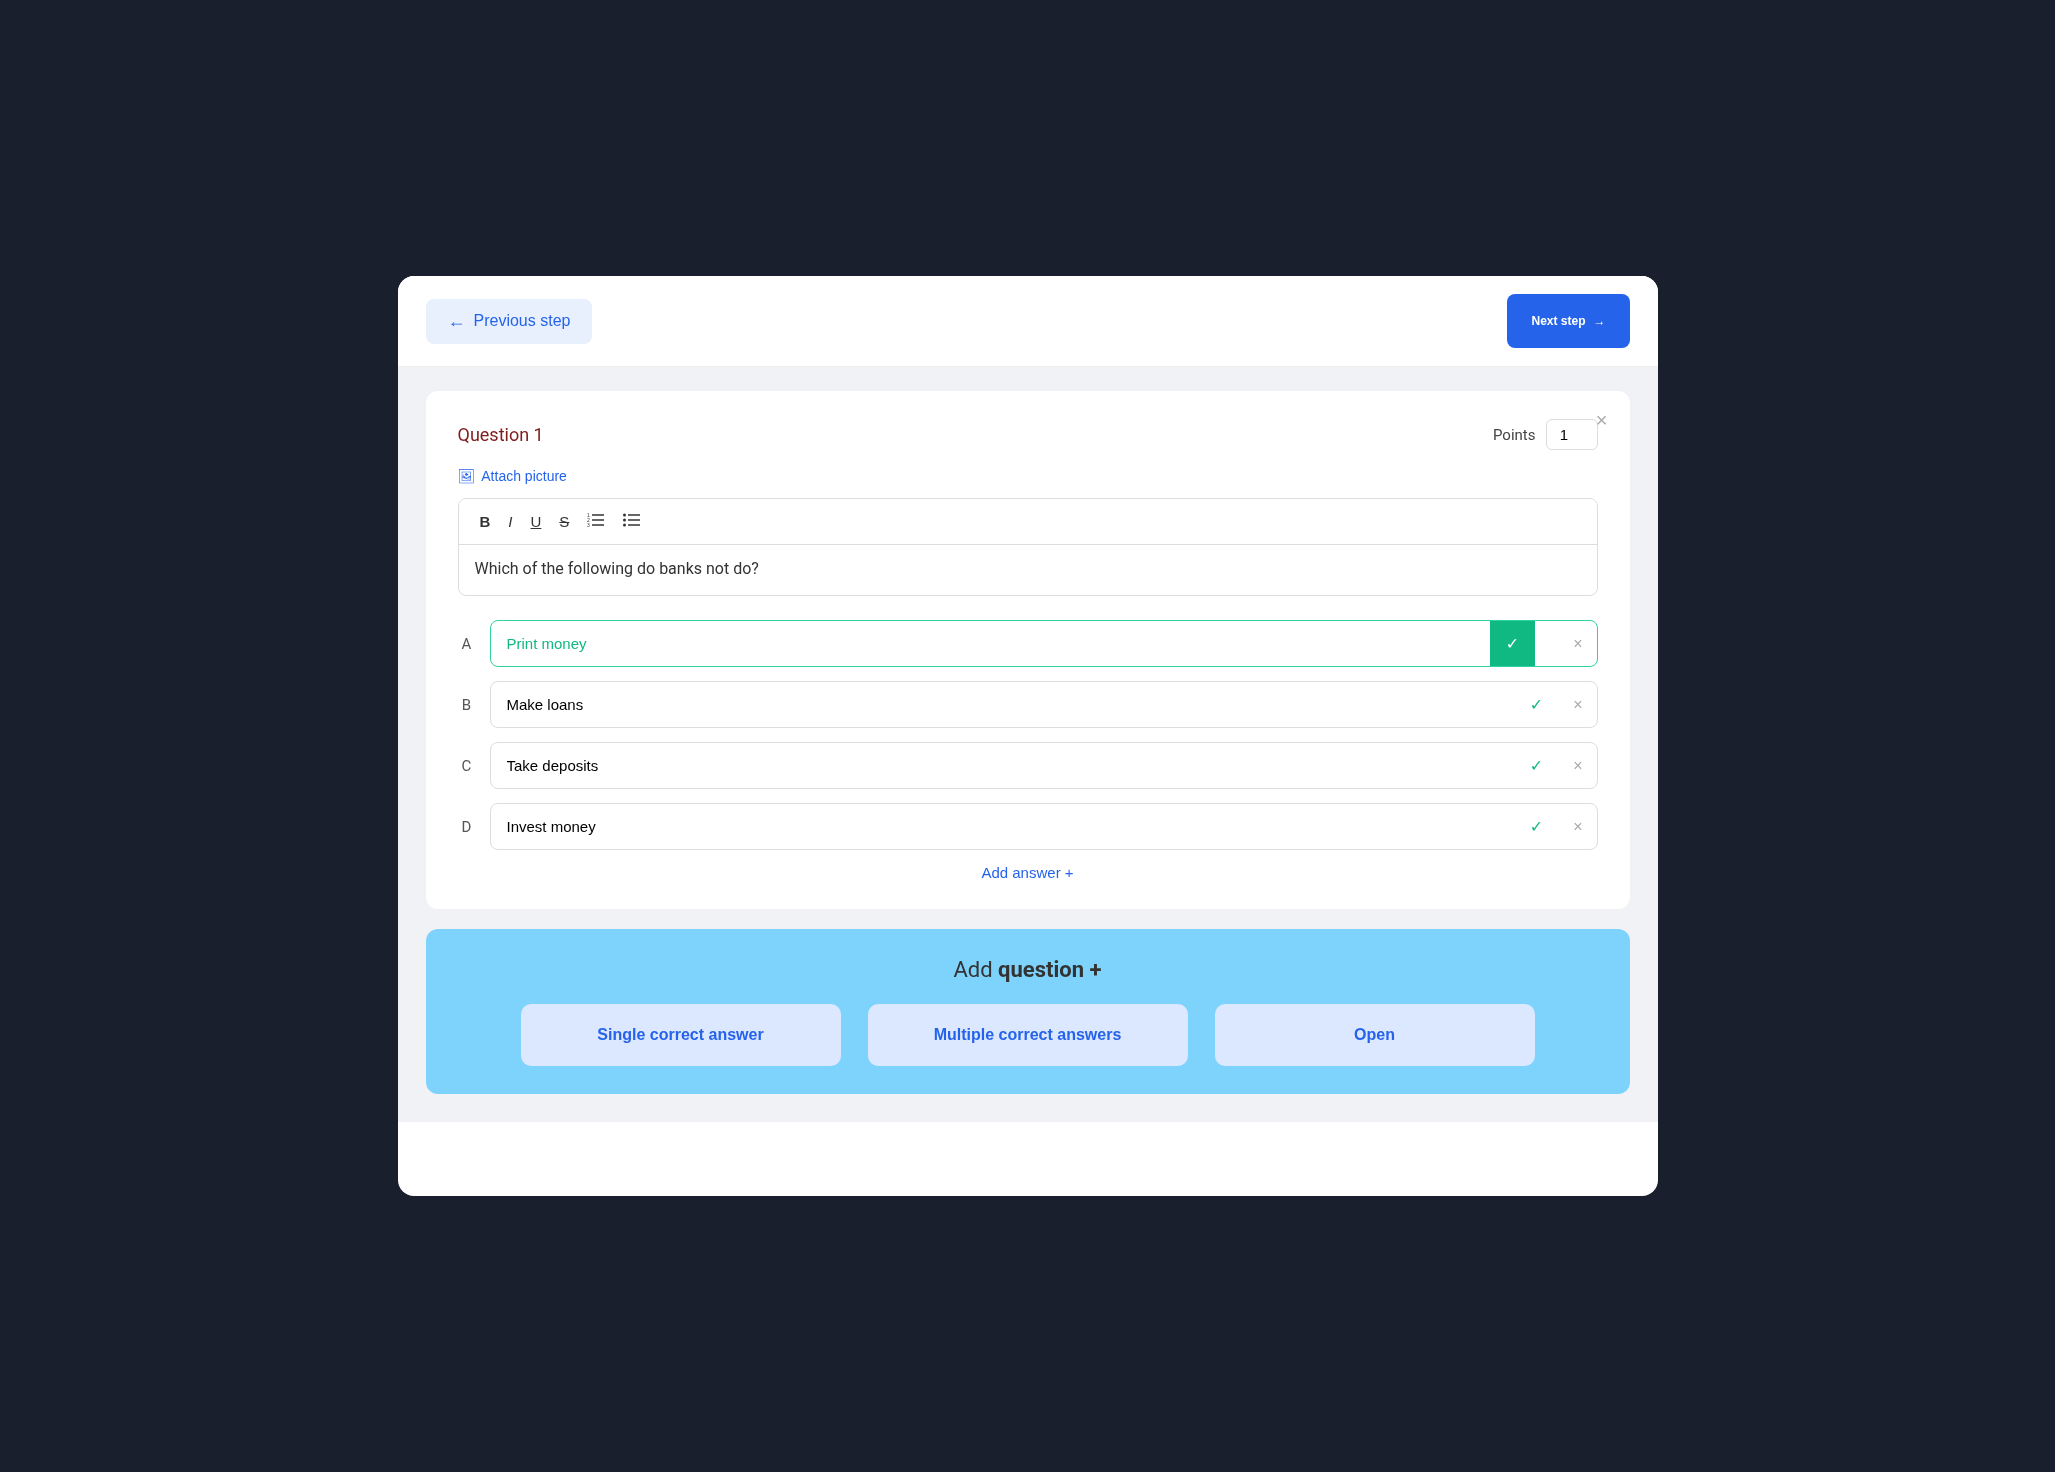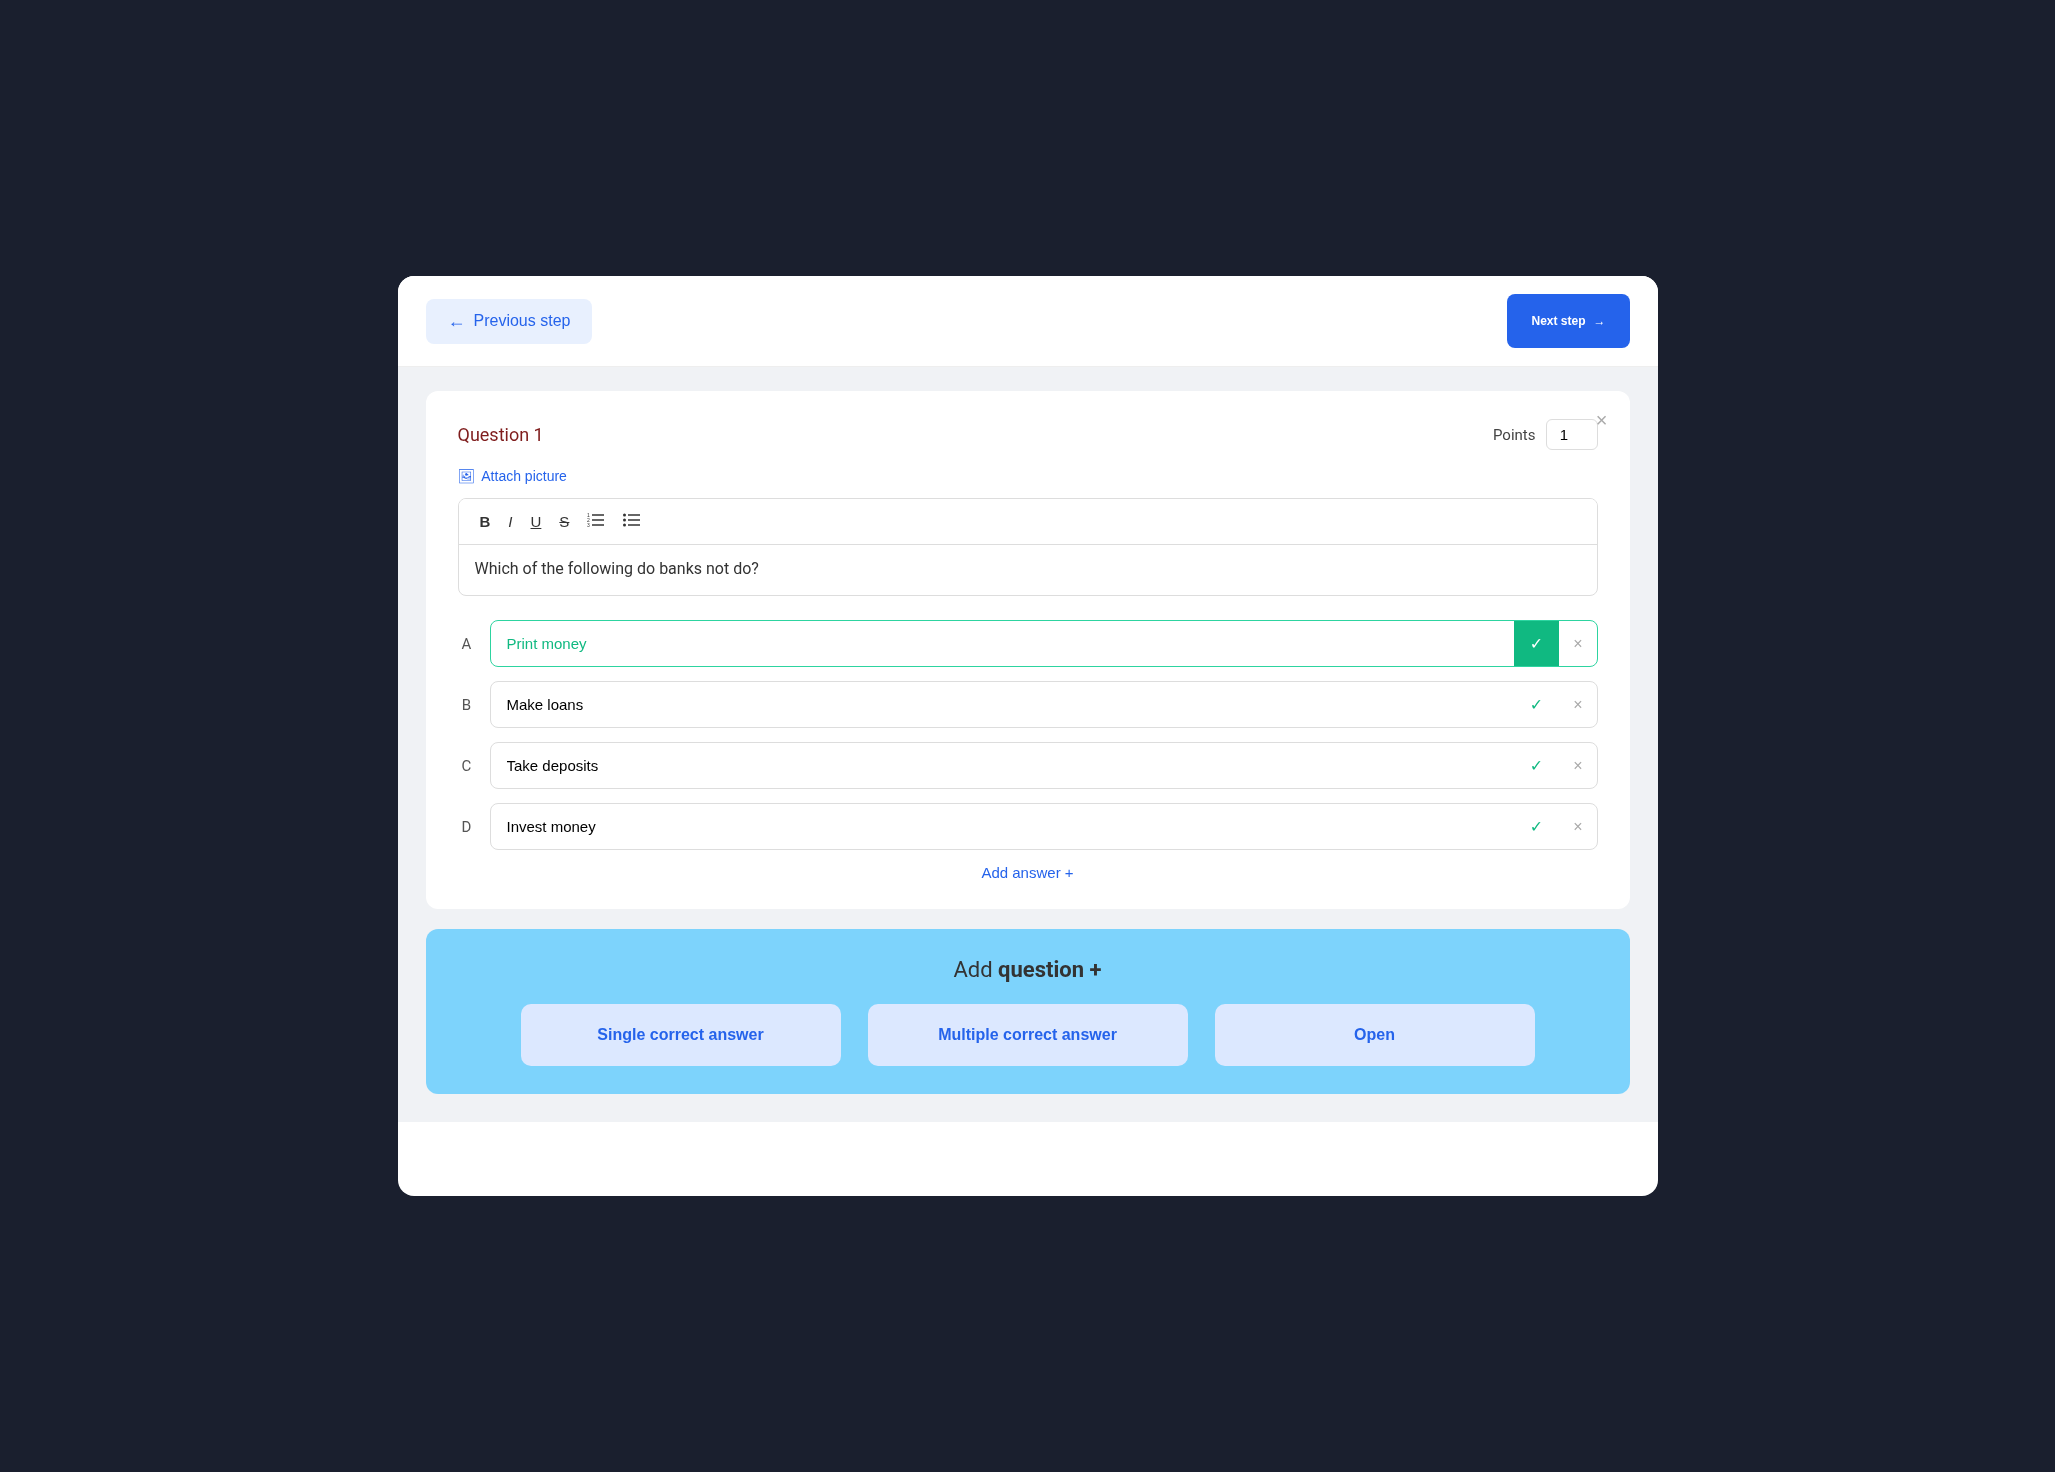--- a/index.html
+++ b/index.html
@@ -163,20 +163,21 @@
       flex: 1;
       display: flex;
       align-items: center;
       border: 1px solid #ddd;
       border-radius: 8px;
       overflow: hidden;
       background: #fff;
     }
     .answer-input-wrap.active {
       border-color: #2dd4a0;
+      gap: 24px;
     }
     .answer-text-input {
       flex: 1;
       padding: 13px 16px;
       font-size: 15px;
       border: none;
       outline: none;
       background: transparent;
     }
     .answer-text-input.correct-answer {
@@ -356,19 +357,19 @@
         <button class="add-answer-link">Add answer +</button>
       </div>
     </div>
 
     <div class="add-question-card">
       <div class="add-question-title">
         <span>Add </span><strong>question +</strong>
       </div>
       <div class="question-type-btns" id="type-btns-container">
           <button class="type-btn">Single correct answer</button>
-          <button class="type-btn">Multiple correct answer</button>
+          <button class="type-btn">Multiple correct answers</button>
           <button class="type-btn">Open</button>
         </div>
     </div>
 
   </div>
 </div>
 
 </body></html>

